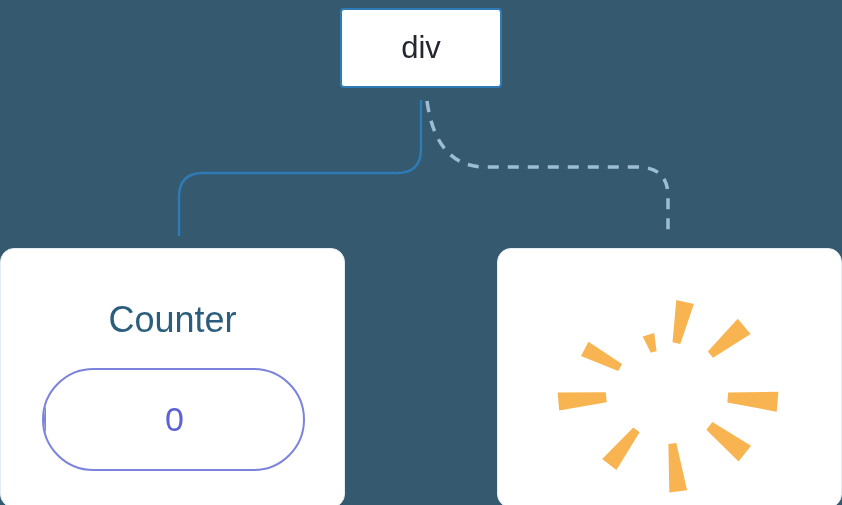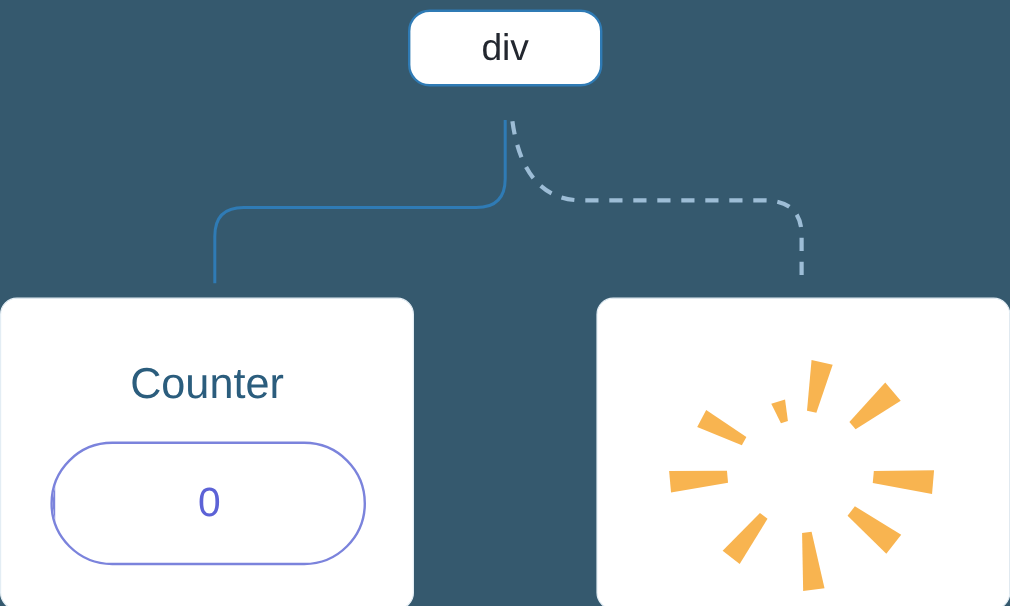--- a/index.html
+++ b/index.html
@@ -32,23 +32,23 @@
     stroke-width: 3.5;
     stroke-dasharray: 11 9;
   }
   .node {
     position: absolute;
     background: #ffffff;
     box-sizing: border-box;
   }
   .root-node {
     left: 340px; top: 8px;
-    width: 162px; height: 64px;
+    width: 162px; height: 80px;
     border: 2.5px solid #2f7bb5;
-    border-radius: 18px;
+    border-radius: 4px;
     display: flex;
     align-items: center;
     justify-content: center;
   }
   .root-label {
     font-size: 31px;
     color: #23272f;
   }
   .big-node {
     top: 248px;

